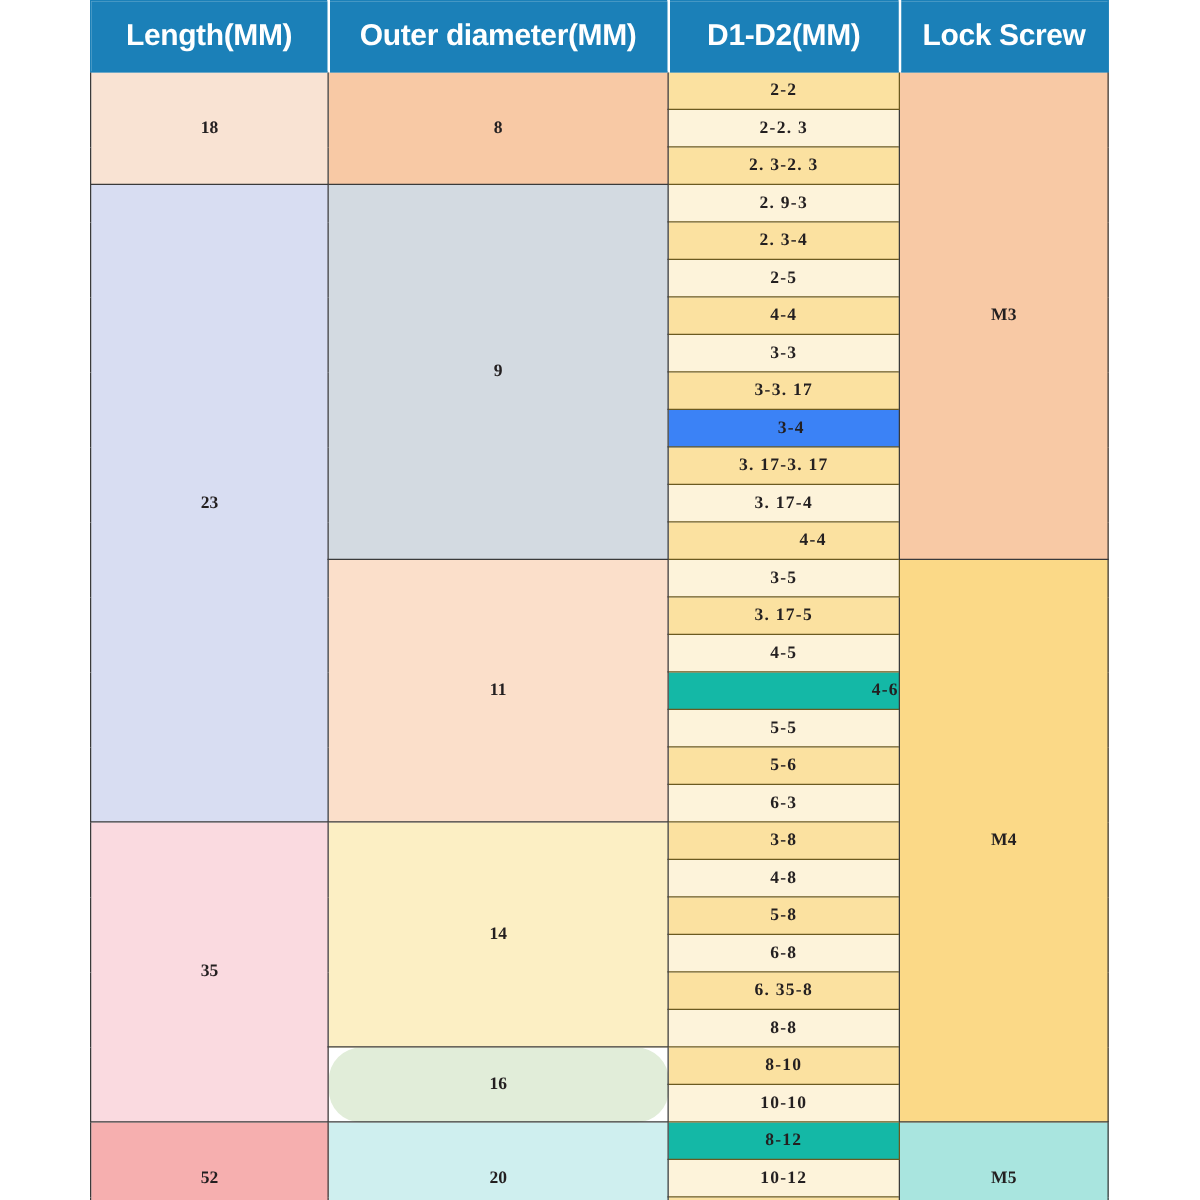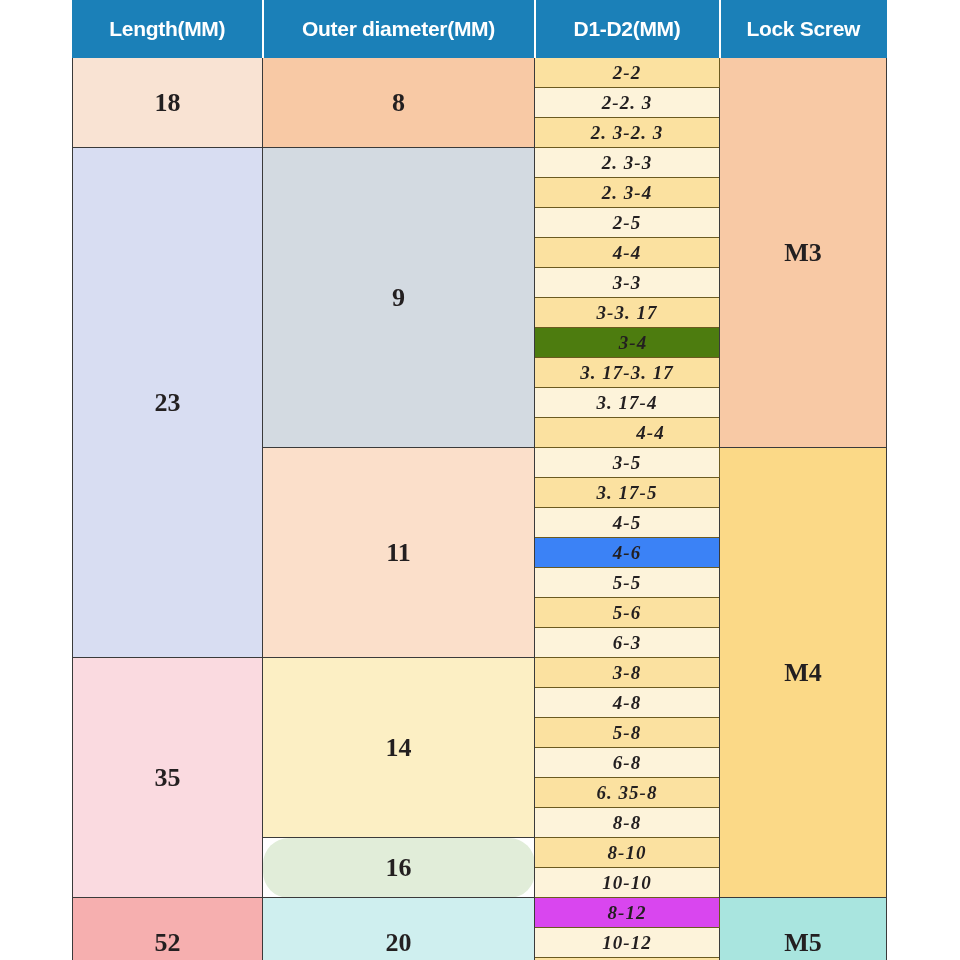--- a/index.html
+++ b/index.html
@@ -35,21 +35,21 @@
   table.spec col.c-outer         { width: 272px; }
   table.spec col.c-d1d2          { width: 185px; }
   table.spec col.c-lock          { width: 167px; }
 
   
   thead th {
     background: #1B80B8;
     color: #ffffff;
     font-family: "Liberation Sans", "DejaVu Sans", sans-serif;
     font-weight: bold;
-    font-size: 21px;
+    font-size: 24px;
     letter-spacing: -0.3px;
     height: 56px;
     padding: 0 4px;
     text-align: center;
     vertical-align: middle;
     border: 1px solid #1B80B8;
     border-right: 2px solid #ffffff;
     white-space: nowrap;
   }
   thead th.last { border-right: 1px solid #1B80B8; }
@@ -62,31 +62,30 @@
     font-family: "Liberation Serif", "DejaVu Serif", serif;
     font-weight: bold;
     color: #231f20;
     font-size: 20px;
     padding: 0;
   }
 
   tbody td.d1d2 {
     height: 29px;
     line-height: 29px;
-    font-size: 19px;
+    font-size: 14px;
     letter-spacing: 1px;
     border-top: 1px solid #6b5a20;
     border-bottom: 1px solid #6b5a20;
     border-left: 1px solid #6b5a20;
     border-right: 1px solid #6b5a20;
-    font-style: italic;
   }
 
   tbody td.span-cell {
-    font-size: 26px;
+    font-size: 14px;
   }
 </style>
 </head>
 <body>
 
 <div class="table-wrap">
   <table class="spec">
     <colgroup>
       <col class="c-length">
       <col class="c-outer">
@@ -110,39 +109,39 @@
         </tr>
         <tr>
           <td class="d1d2" style="background: rgb(253, 243, 218);">2-2. 3</td>
         </tr>
         <tr>
           <td class="d1d2" style="background: rgb(251, 225, 160);">2. 3-2. 3</td>
         </tr>
         <tr>
           <td class="span-cell" rowspan="17" style="background: rgb(216, 221, 242); margin-top: 43px;">23</td>
           <td class="span-cell" rowspan="10" style="background: rgb(211, 218, 225);">9</td>
-          <td class="d1d2" style="background: rgb(253, 243, 218);">2. 3-3</td>
+          <td class="d1d2" style="background: rgb(253, 243, 218);">2. 9-3</td>
         </tr>
         <tr>
           <td class="d1d2" style="background: rgb(251, 225, 160);">2. 3-4</td>
         </tr>
         <tr>
           <td class="d1d2" style="background: rgb(253, 243, 218);">2-5</td>
         </tr>
         <tr>
           <td class="d1d2" style="background: rgb(251, 225, 160);">4-4</td>
         </tr>
         <tr>
           <td class="d1d2" style="background: rgb(253, 243, 218);">3-3</td>
         </tr>
         <tr>
           <td class="d1d2" style="background: rgb(251, 225, 160);">3-3. 17</td>
         </tr>
         <tr>
-          <td class="d1d2" style="background: #4d7c0f; padding-left: 12px;">3-4</td>
+          <td class="d1d2" style="background: #3b82f6; padding-left: 12px;">3-4</td>
         </tr>
         <tr>
           <td class="d1d2" style="background: rgb(251, 225, 160);">3. 17-3. 17</td>
         </tr>
         <tr>
           <td class="d1d2" style="background: rgb(253, 243, 218);">3. 17-4</td>
         </tr>
         <tr>
           <td class="d1d2" style="background: rgb(251, 225, 160); padding-left: 47px;">4-4</td>
         </tr>
@@ -151,21 +150,21 @@
           <td class="d1d2" style="background: rgb(253, 243, 218);">3-5</td>
           <td class="span-cell" rowspan="15" style="background: rgb(251, 217, 135);">M4</td>
         </tr>
         <tr>
           <td class="d1d2" style="background: rgb(251, 225, 160);">3. 17-5</td>
         </tr>
         <tr>
           <td class="d1d2" style="background: rgb(253, 243, 218); margin-left: 12px;">4-5</td>
         </tr>
         <tr>
-          <td class="d1d2" style="background: #3b82f6;">4-6</td>
+          <td class="d1d2" style="background: #14b8a6; text-align: right;">4-6</td>
         </tr>
         <tr>
           <td class="d1d2" style="background: rgb(253, 243, 218);">5-5</td>
         </tr>
         <tr>
           <td class="d1d2" style="background: rgb(251, 225, 160);">5-6</td>
         </tr>
         <tr>
           <td class="d1d2" style="background: rgb(253, 243, 218);">6-3</td>
         </tr>
@@ -192,21 +191,21 @@
         <tr>
           <td class="span-cell" rowspan="2" style="background: rgb(225, 237, 217); border-radius: 26px;">16</td>
           <td class="d1d2" style="background: rgb(251, 225, 160);">8-10</td>
         </tr>
         <tr>
           <td class="d1d2" style="background: rgb(253, 243, 218);">10-10</td>
         </tr>
         <tr>
           <td class="span-cell" rowspan="3" style="background: rgb(246, 175, 175);">52</td>
           <td class="span-cell" rowspan="3" style="background: rgb(207, 239, 239);">20</td>
-          <td class="d1d2" style="background: #d946ef;">8-12</td>
+          <td class="d1d2" style="background: #14b8a6;">8-12</td>
           <td class="span-cell" rowspan="3" style="background: rgb(169, 229, 223);">M5</td>
         </tr>
         <tr>
           <td class="d1d2" style="background: rgb(253, 243, 218);">10-12</td>
         </tr>
         <tr>
           <td class="d1d2" style="background: rgb(251, 225, 160);">12-12</td>
         </tr>
       </tbody>
   </table>

